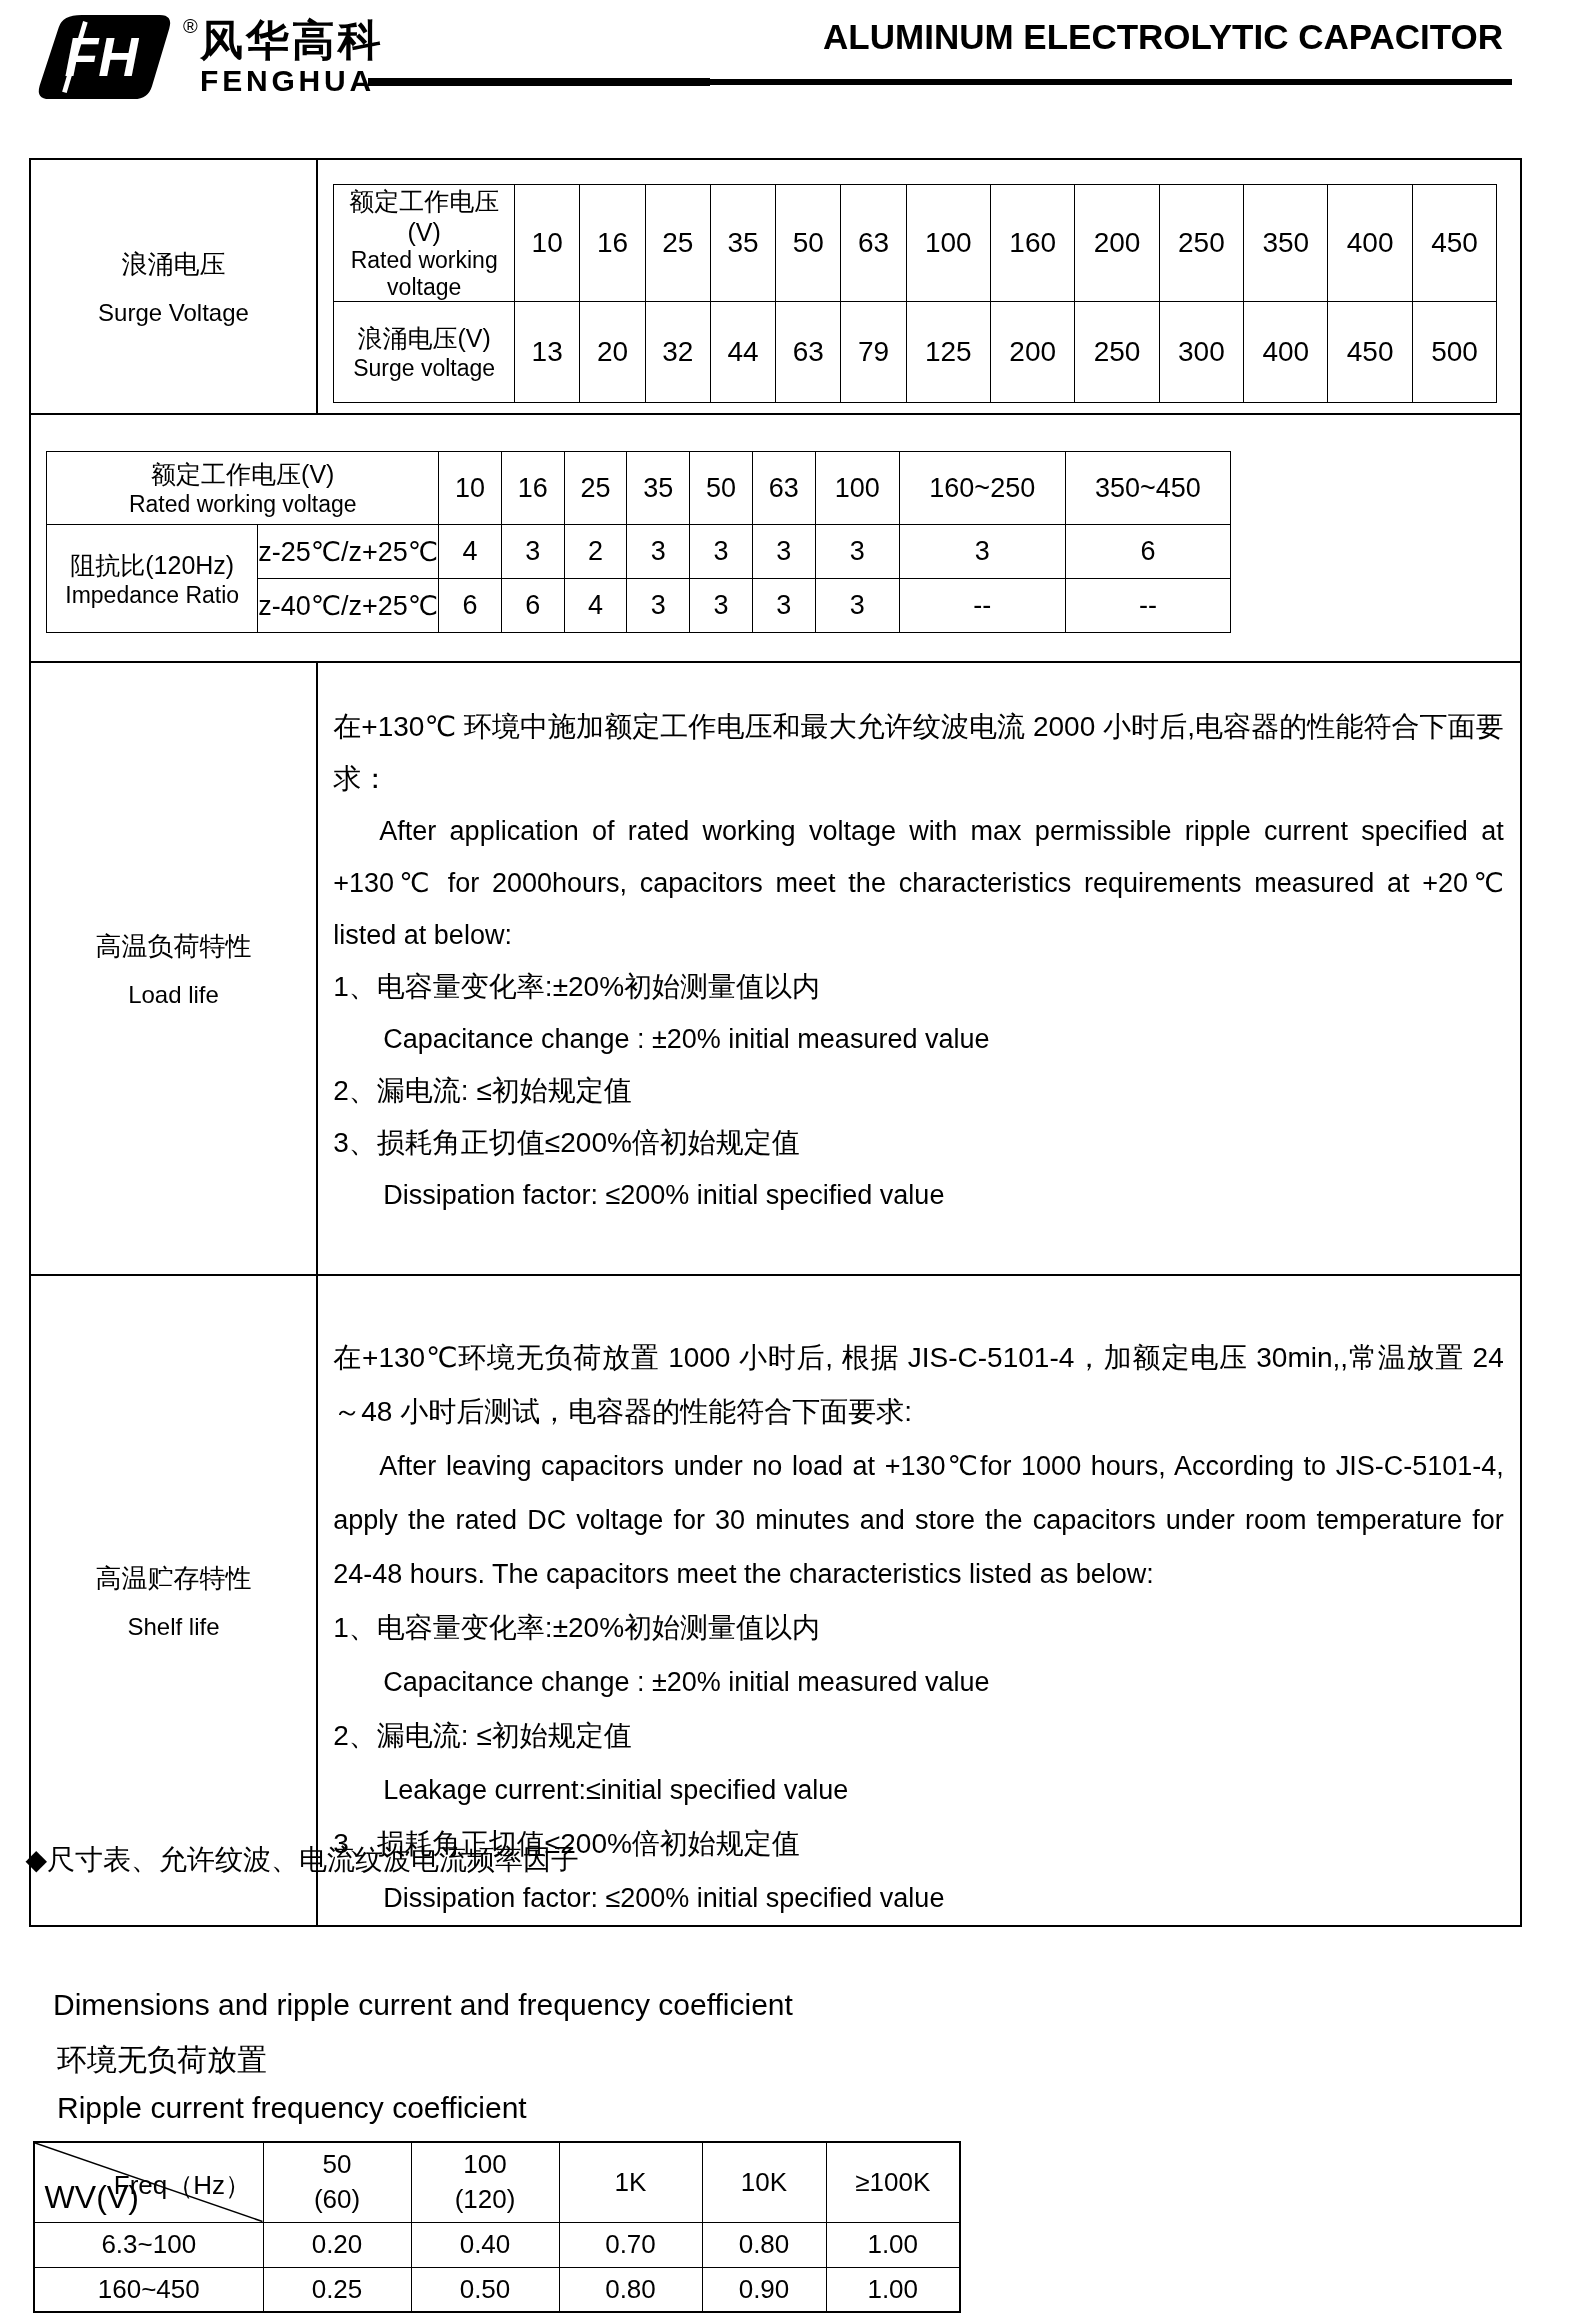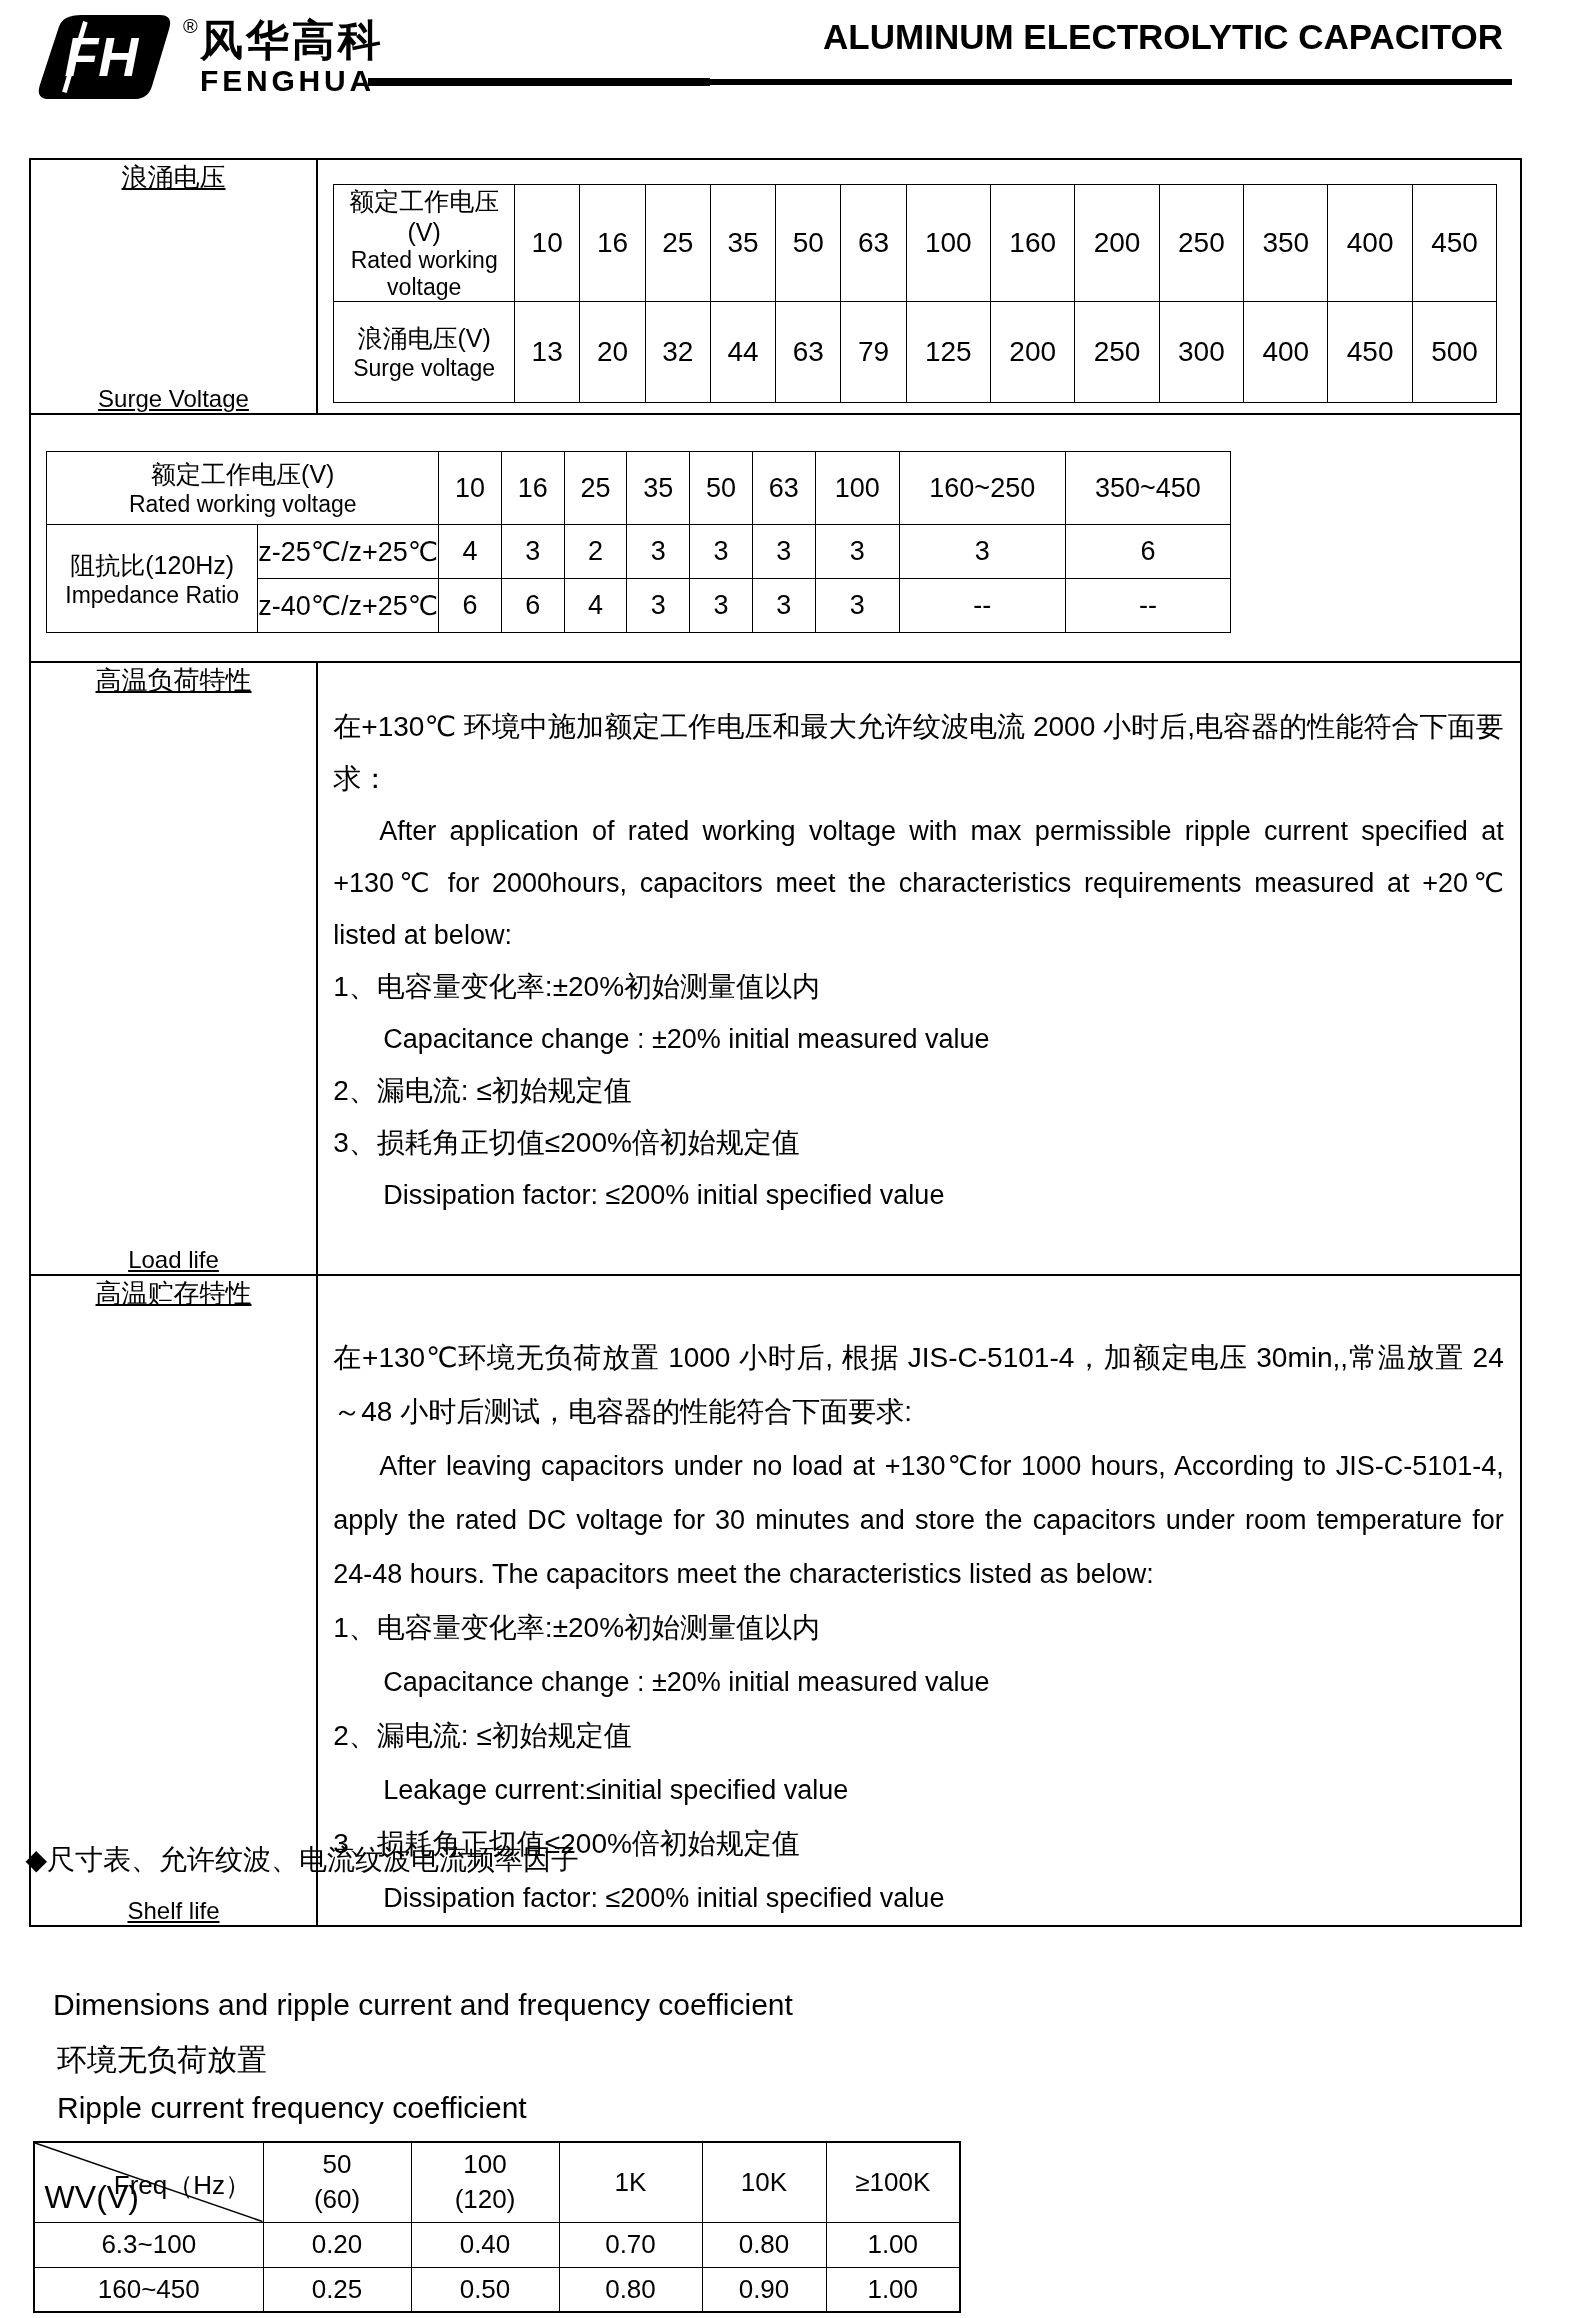--- a/index.html
+++ b/index.html
@@ -31,22 +31,22 @@
     position:absolute; left:29px; top:158px; width:1493px; height:1769px;
     border:2.9px solid #000; display:flex; flex-direction:column;
   }
   .spec-row { display:flex; border-bottom:2.9px solid #000; }
   .spec-row:last-child { border-bottom:none; flex:1; }
   .row-surge { height:256px; }
   .row-temp  { height:249px; }
   .row-load  { height:615px; }
   .label-cell {
     width:287px; border-right:2.9px solid #000; flex:0 0 287px;
-    display:flex; flex-direction:column; align-items:center; justify-content:space-between;
-    gap:17px; text-align:center;text-decoration:underline;
+    display:flex; flex-direction:column; align-items:center; justify-content:center;
+    gap:17px; text-align:center;
   }
   .label-cn { font-size:26px; }
   .label-en { font-size:24px; }
   .content-cell { flex:1; position:relative; }
 
   
   table { border-collapse:collapse; table-layout:fixed; }
   td { border:1.9px solid #000; text-align:center; vertical-align:middle; padding:0; }
 
   

